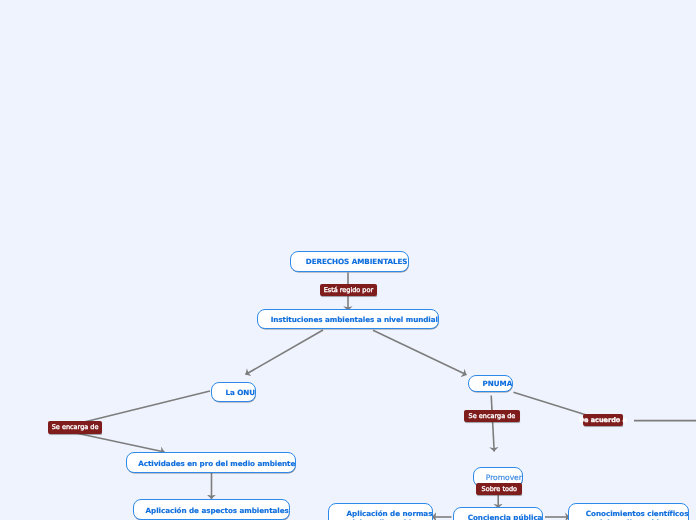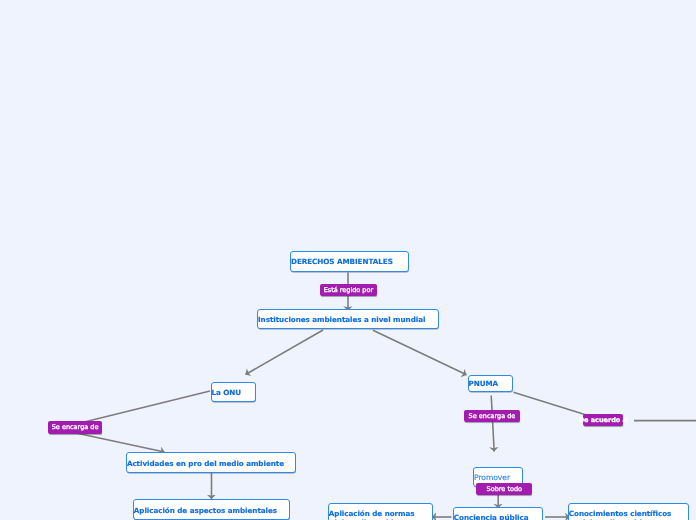--- a/index.html
+++ b/index.html
@@ -1,28 +1,28 @@
 <!DOCTYPE html>
 <html><head>
 <meta charset="utf-8">
 <style>
   html,body{margin:0;padding:0;}
   body{width:696px;height:520px;overflow:hidden;background:#eff3fd;
        font-family:"DejaVu Sans", sans-serif;-webkit-font-smoothing:antialiased;text-rendering:geometricPrecision;}
   #canvas{position:relative;filter:brightness(1);width:696px;height:520px;}
   svg.edges{position:absolute;left:0;top:0;width:696px;height:520px;overflow:visible;}
   .node{position:absolute;box-sizing:border-box;background:#ffffff;
-        border:1.8px solid #2e8ae8;border-radius:3px;
-        display:flex;align-items:center;justify-content:flex-start;
+        border:1.8px solid #2e8ae8;border-radius:8px;
+        display:flex;align-items:center;justify-content:flex-end;
         color:#0f6edd;font-weight:bold;-webkit-text-stroke:0.15px #0f6edd;text-align:center;line-height:1.25;padding-top:1.4px;
         font-size:7.2px;letter-spacing:-.05px;white-space:nowrap;
         box-shadow:0.4px 1px 0.6px -0.5px rgba(75,75,80,.6);}
   .node.wrap{white-space:normal;}
   .node.light{color:#4a93e3;font-weight:normal;font-size:7.6px;margin-top:17px;}
-  .lbl{position:absolute;box-sizing:border-box;background:#a21caf;
+  .lbl{position:absolute;box-sizing:border-box;background:#7f1d1d;
        color:#ffffff;border-radius:2px;font-size:6.5px;font-weight:normal;
        -webkit-text-stroke:0.32px #ffffff;
        display:flex;align-items:center;justify-content:center;
        white-space:nowrap;letter-spacing:0px;
        box-shadow:0.5px 0.8px 0.7px -0.5px rgba(60,60,65,.45);}
 </style>
 </head>
 <body>
 
 <div id="canvas">
@@ -98,17 +98,17 @@
   </div>
 
   <div class="lbl" style="left:463.5px;top:409.5px;width:56.9px;height:12.2px;">
     <span>Se encarga de</span>
   </div>
 
   <div class="lbl" style="left:582.8px;top:413.6px;width:40px;height:12.2px;font-weight:bold;">
     <span>De acuerdo a</span>
   </div>
 
-  <div class="lbl" style="left:476.3px;top:482.6px;width:56px;height:12.2px;">
+  <div class="lbl" style="left:476.3px;top:482.6px;width:46px;height:12.2px;">
     <span>Sobre todo</span>
   </div>
 
 </div>
 
 </body></html>

